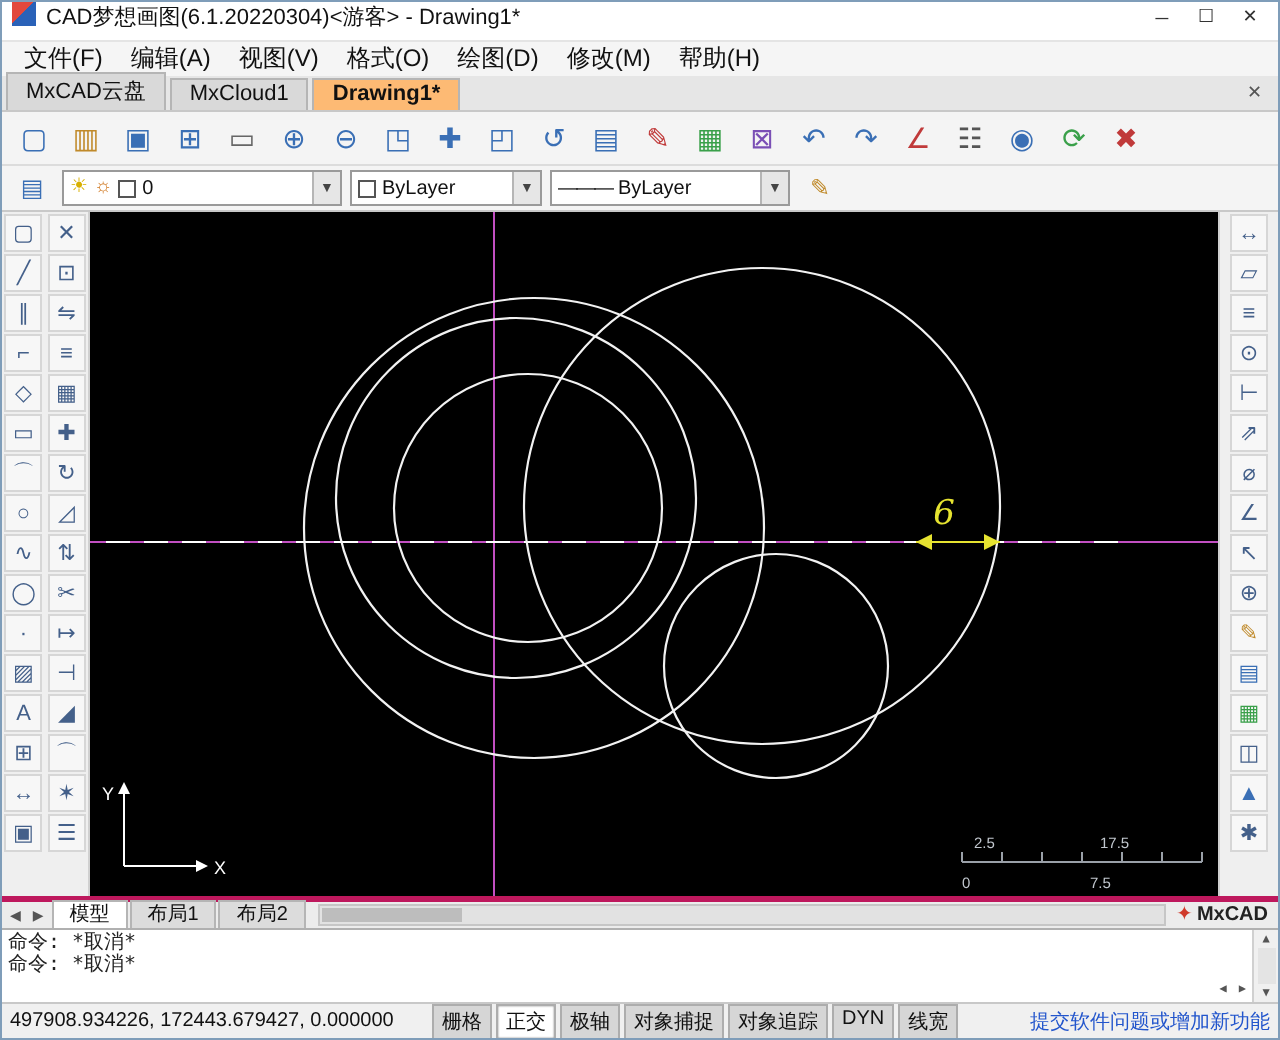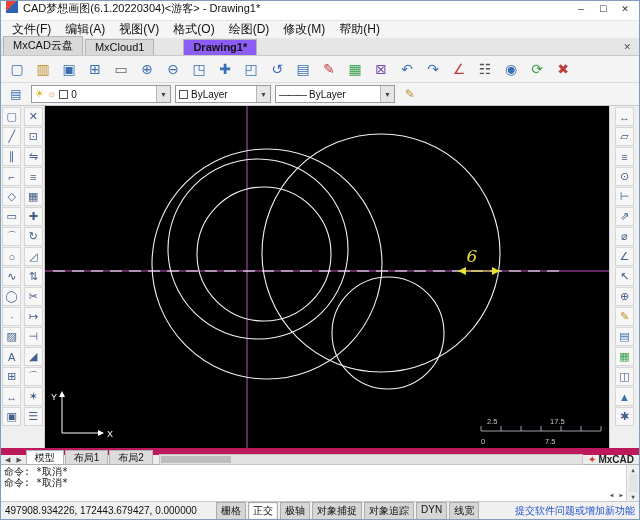--- a/index.html
+++ b/index.html
@@ -13,21 +13,21 @@
             background:linear-gradient(135deg,#e2483c 0%,#e2483c 45%,#2a62b8 45%);}
   .title-text{flex:1;font-size:11px;white-space:nowrap;overflow:hidden;}
   .win-btn{width:22px;height:15px;display:flex;align-items:center;justify-content:center;font-size:9px;color:#333;cursor:default;}
 
   .menubar{height:18px;background:#f5f5f5;border-top:1px solid #e4e4e4;display:flex;align-items:center;padding-left:4px;flex:0 0 auto;}
   .menu-item{padding:1px 7px;font-size:12px;white-space:nowrap;}
 
   .doctabs-row{height:18px;background:#e6e6e6;display:flex;align-items:flex-end;padding:0 4px 0 2px;border-bottom:1px solid #c8c8c8;flex:0 0 auto;}
   .doctabs{display:flex;align-items:flex-end;flex:1;}
   .doctab{padding:1px 9px 2px;font-size:11px;background:#d9d9d9;border:1px solid #b5b5b5;border-bottom:none;margin-right:2px;white-space:nowrap;}
-  .doctab.active{background:#8b5cf6;font-weight:bold;margin-left:27px;}
+  .doctab.active{background:#fdba74;font-weight:bold;}
   .tab-close{font-size:9px;color:#555;padding:0 4px 3px 4px;}
 
   .toolbar1{height:27px;background:#f4f4f4;display:flex;align-items:center;padding:0 3px;border-bottom:1px solid #dcdcdc;flex:0 0 auto;}
   .tbtn{width:26px;height:22px;display:flex;align-items:center;justify-content:center;font-size:14px;border:1px solid transparent;flex:0 0 auto;}
   .tbtn.sm{width:22px;height:18px;font-size:12px;}
   .gold{color:#c08a2a;}
 
   .toolbar2{height:23px;background:#f4f4f4;display:flex;align-items:center;padding:0 4px;border-bottom:1px solid #c9c9c9;gap:4px;flex:0 0 auto;}
   .combo{height:18px;background:#fff;border:1px solid #9a9a9a;display:flex;align-items:center;font-size:10px;padding-left:3px;gap:3px;}
   .combo .combo-value{white-space:nowrap;}
@@ -42,21 +42,21 @@
   .lt-sample{letter-spacing:-1px;color:#222;}
 
   .main{flex:1;display:flex;min-height:0;}
   .side-left{width:44px;background:#efefef;display:flex;border-right:1px solid #d0d0d0;}
   .tool-col{width:22px;display:flex;flex-direction:column;align-items:center;padding-top:1px;}
   .stool{width:19px;height:19px;margin-bottom:1px;display:flex;align-items:center;justify-content:center;font-size:11px;background:#f7f7f7;border:1px solid #d6d6d6;color:#44608a;flex:0 0 auto;}
   .canvas{flex:1;background:#000;position:relative;min-width:0;}
   .canvas svg{position:absolute;inset:0;width:100%;height:100%;}
   .side-right{width:30px;background:#efefef;border-left:1px solid #d0d0d0;display:flex;flex-direction:column;align-items:center;padding-top:1px;}
 
-  .layoutbar{height:16px;background:#ececec;display:flex;align-items:center;border-top:7px solid #be185d;font-size:10px;padding:0 2px;flex:0 0 auto;gap:2px;}
+  .layoutbar{height:16px;background:#ececec;display:flex;align-items:center;border-top:3px solid #be185d;font-size:10px;padding:0 2px;flex:0 0 auto;gap:2px;}
   .larrow{font-size:7px;color:#555;padding:0 2px;}
   .ltabs{display:flex;align-items:flex-end;height:100%;}
   .ltab{padding:0 8px;height:14px;line-height:13px;background:#dcdcdc;border:1px solid #b5b5b5;border-bottom:none;margin-right:1px;white-space:nowrap;}
   .ltab.active{background:#ffffff;}
   .hscroll{flex:1;height:11px;background:#e2e2e2;border:1px solid #c6c6c6;position:relative;margin:0 3px;}
   .hthumb{position:absolute;left:1px;top:1px;width:70px;height:7px;background:#bdbdbd;}
   .brand{display:flex;align-items:center;font-weight:bold;font-size:10px;padding-right:3px;color:#222;gap:2px;}
   .brand-mark{color:#d03a2a;font-size:10px;}
 
   .cmd{height:37px;background:#ffffff;border-top:1px solid #b0b0b0;font-family:"DejaVu Sans Mono",monospace;font-size:10px;display:flex;flex:0 0 auto;}

